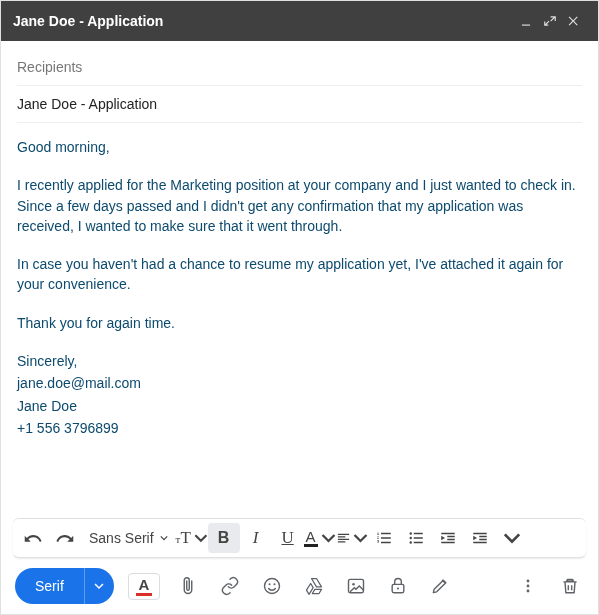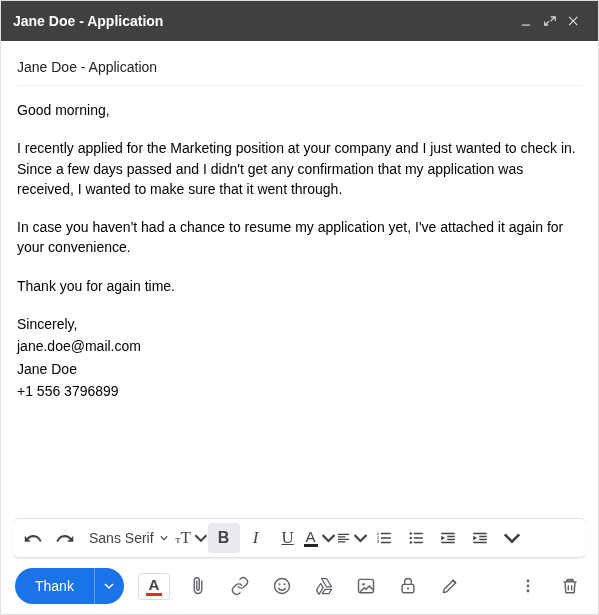--- a/index.html
+++ b/index.html
@@ -6,21 +6,21 @@
   html, body { width: 599px; height: 615px; font-family: Arial, Helvetica, sans-serif; background: #fff; }
   .compose { width: 599px; height: 615px; display: flex; flex-direction: column; border: 1px solid #e0e0e0; background: #fff; overflow: hidden; justify-content: flex-end; }
   .titlebar { background: #404040; color: #fff; height: 40px; display: flex; align-items: center; padding: 0 12px; }
   .titlebar .title { font-size: 14px; font-weight: bold; flex: 1; }
   .titlebar .win-btn { width: 24px; height: 24px; display: flex; align-items: center; justify-content: center; color: #ddd; cursor: pointer; }
   .titlebar .win-btn svg { width: 14px; height: 14px; }
   .fields { padding: 8px 16px 0 16px; }
   .field-row { border-bottom: 1px solid #eceff1; padding: 10px 0; font-size: 14px; }
   .recipients { color: #777; }
   .subject { color: #222; }
-  .body-area { flex: 1; padding: 14px 16px 0 16px; font-size: 14px; color: #000000; line-height: 1.45; overflow-y: auto; }
+  .body-area { flex: 1; padding: 14px 16px 0 16px; font-size: 14px; color: #0c4a6e; line-height: 1.45; overflow-y: auto; }
   .body-area p { margin: 0 0 18px 0; white-space: pre-wrap; }
   .body-area .sig-line { margin: 0 0 2px 0; }
   .body-area .attached { margin-top: 18px; }
   .format-bar { border-top: 1px solid #e0e0e0; border-bottom: 1px solid #e0e0e0; margin: 0 12px; height: 40px; display: flex; align-items: center; gap: 0; padding: 0 4px; background:#fff; border-radius:6px; box-shadow: 0 1px 2px rgba(0,0,0,0.08); }
   .fmt-btn { width: 32px; height: 30px; display: flex; align-items: center; justify-content: center; border-radius: 4px; color: #444; cursor: pointer; position: relative; }
   .fmt-btn.active { background: #e8eaed; }
   .fmt-btn svg { width: 18px; height: 18px; }
   .font-sel { display: flex; align-items: center; gap: 6px; padding: 0 8px; color: #444; font-size: 14px; cursor: pointer; }
   .drop-caret { width: 8px; height: 8px; }
   .send-row { height: 56px; display: flex; align-items: center; padding: 0 14px; gap: 14px; }
@@ -62,20 +62,21 @@
         </svg>
     </div>
     <div class="win-btn">
       <svg viewBox="0 0 24 24">
           <path d="M18.3 5.71L12 12l6.3 6.29-1.42 1.42L10.6 13.4 4.3 19.71 2.88 18.3 9.17 12 2.88 5.71 4.3 4.29l6.3 6.3 6.29-6.3z" fill="currentColor"></path>
         </svg>
     </div>
   </div>
 
   <div class="fields">
+    <div class="field-row recipients">Recipients</div>
     <div class="field-row subject">Jane Doe - Application</div>
   </div>
 
   <div class="body-area">
     <p>Good morning,</p>
     <p>I recently applied for the Marketing position at your company and I just wanted to check in. Since a few days passed and I didn't get any confirmation that my application was received, I wanted to make sure that it went through.</p>
     <p>In case you haven't had a chance to resume my application yet, I've attached it again for your convenience.</p>
     <p>Thank you for again time.</p>
     <div>
       <p class="sig-line">Sincerely,</p>
@@ -163,21 +164,21 @@
     </div>
     <div class="fmt-btn">
       <svg class="drop-caret" viewBox="0 0 10 10">
           <path d="M1 3l4 4 4-4" stroke="currentColor" stroke-width="1.5" fill="none"></path>
         </svg>
     </div>
   </div>
 
   <div class="send-row">
     <div class="send-group">
-      <button class="send-btn">Thank</button>
+      <button class="send-btn">Serif</button>
       <button class="send-more">
         <svg viewBox="0 0 10 10">
             <path d="M1 3l4 4 4-4" stroke="#fff" stroke-width="1.5" fill="none"></path>
           </svg>
       </button>
     </div>
     <div class="text-color-btn">
       <span class="A">A</span>
       <span class="bar"></span>
     </div>

